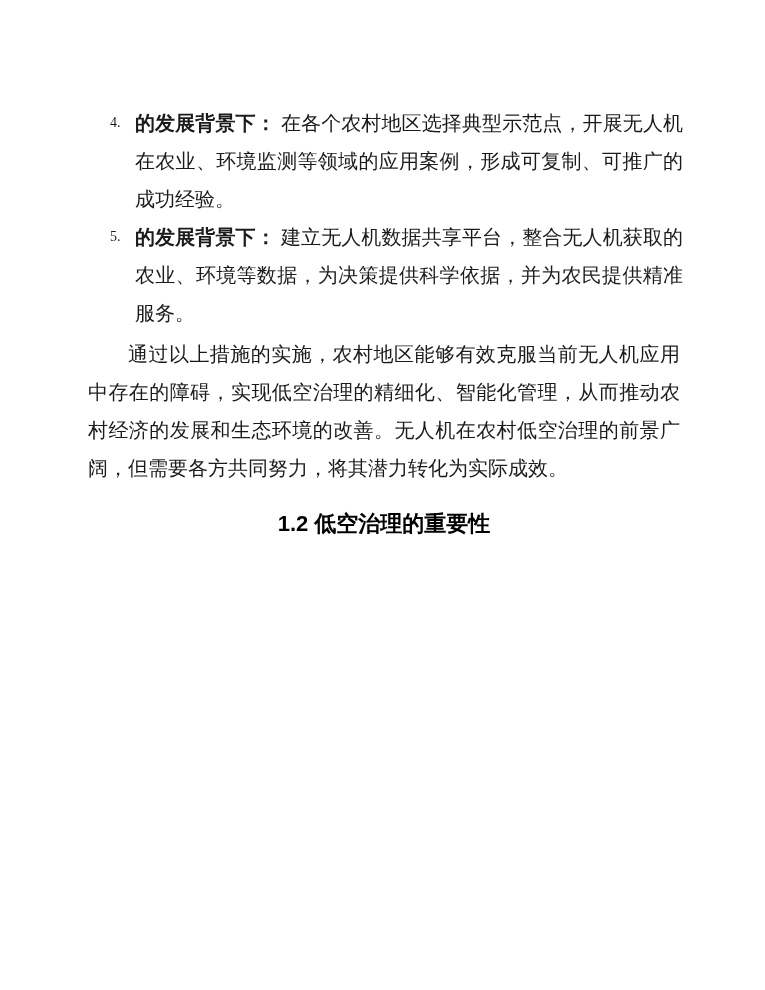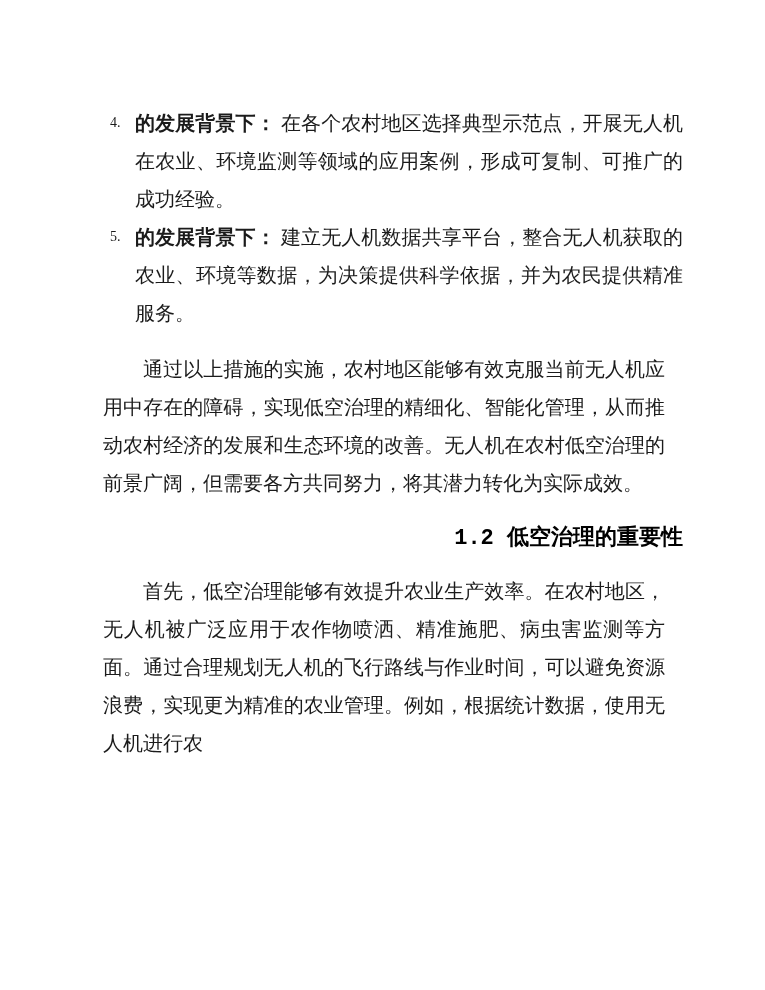--- a/index.html
+++ b/index.html
@@ -45,31 +45,31 @@
     color: #1b1b1b;
     text-align: left;
   }
   .term {
     font-weight: bold;
   }
   .term::after {
     content: " ";
   }
   .para {
-    margin: 18px;
+    margin: 3px;
     text-indent: 2em;
   }
   .section-heading {
     margin: 22px 0 14px 0;
-    font-family: Liberation Mono, monospace;
+    font-family: Liberation Sans, sans-serif;
     font-weight: bold;
     font-size: 22px;
     line-height: 30px;
     color: #000000;
-    text-align: right;
+    text-align: center;
     text-indent: 0;
   }
 </style>
 </head>
 <body>
 
 <div class="page">
   <div class="content">
 
     <ol class="list">
@@ -81,16 +81,15 @@
         <span class="num">5.</span>
         <span class="term">的发展背景下：</span><span>建立无人机数据共享平台，整合无人机获取的农业、环境等数据，为决策提供科学依据，并为农民提供精准服务。</span>
       </li>
     </ol>
 
     <p class="para">通过以上措施的实施，农村地区能够有效克服当前无人机应用中存在的障碍，实现低空治理的精细化、智能化管理，从而推动农村经济的发展和生态环境的改善。无人机在农村低空治理的前景广阔，但需要各方共同努力，将其潜力转化为实际成效。</p>
 
     <h2 class="section-heading">1.2 低空治理的重要性</h2>
 
 
-    <p class="para">首先，低空治理能够有效提升农业生产效率。在农村地区，无人机被广泛应用于农作物喷洒、精准施肥、病虫害监测等方面。通过合理规划无人机的飞行路线与作业时间，可以避免资源浪费，实现更为精准的农业管理。例如，根据统计数据，使用无人机进行农</p>
 
   </div>
 </div>
 
 </body></html>

